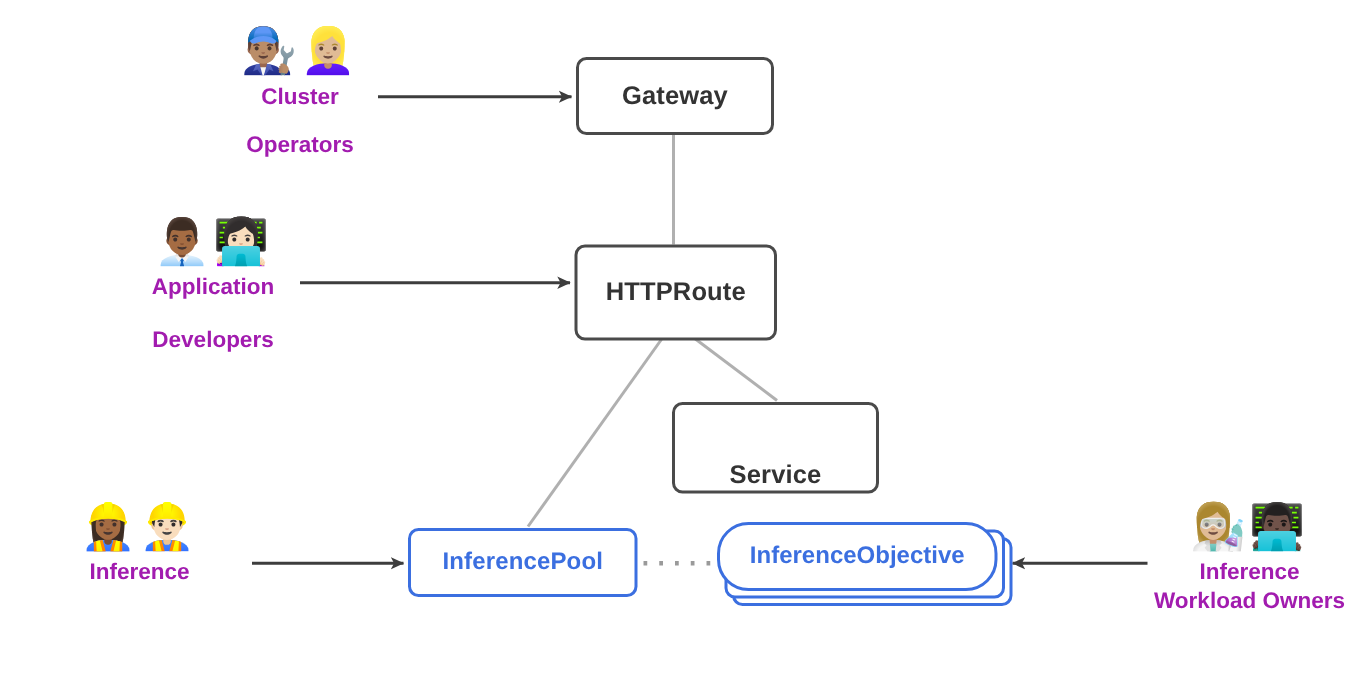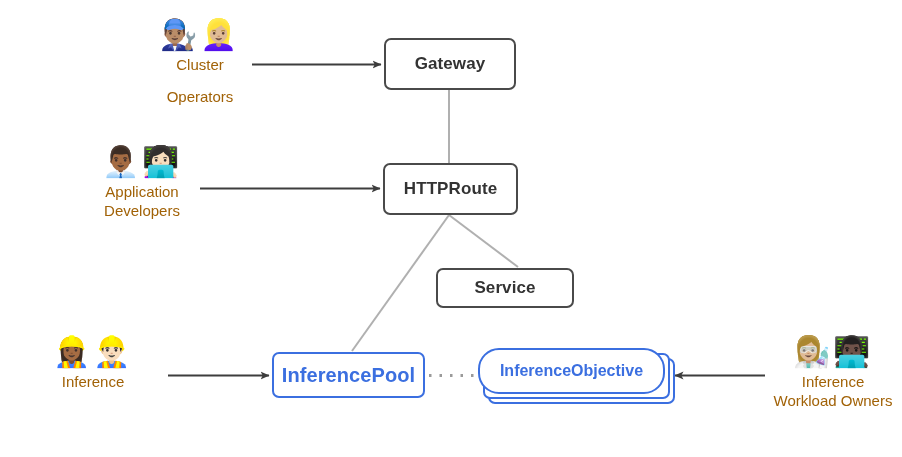--- a/index.html
+++ b/index.html
@@ -42,23 +42,23 @@
   .node.gray {
     border: 2px solid #4a4a4a;
     color: #333333;
   }
   .node.blue {
     border: 2px solid #3b6fe0;
     color: #3b6fe0;
   }
 
   .node-gateway   { left: 384px; top: 38px;  width: 132px; height: 52px; font-size: 17px; }
-  .node-httproute { left: 383px; top: 163px; width: 135px; height: 52px; font-size: 17px; justify-content: center; }
-  .node-service   { left: 436px; top: 268px; width: 138px; height: 40px; font-size: 17px; }
-  .node-pool      { left: 272px; top: 352px; width: 153px; height: 46px; font-size: 20px; }
+  .node-httproute { left: 383px; top: 163px; width: 135px; height: 64px; font-size: 17px; justify-content: center; }
+  .node-service   { left: 448px; top: 268px; width: 138px; height: 61px; font-size: 17px; align-items: flex-end; }
+  .node-pool      { left: 272px; top: 352px; width: 153px; height: 46px; font-size: 16px; }
 
   
   .stack {
     position: absolute;
     left: 478px;
     top: 348px;
     width: 187px;
     height: 46px;
   }
   .stack .layer {
@@ -95,22 +95,22 @@
   }
   .persona .emojis {
     font-size: 30px;
     line-height: 34px;
     letter-spacing: 2px;
     white-space: nowrap;
   }
   .persona .plabel {
     margin-top: 3px;
     font-size: 15px;
-    font-weight: normal;
-    color: #a16207;
+    font-weight: bold;
+    color: #a21caf;
     line-height: 19px;
     white-space: nowrap;
   }
 
   .persona-cluster-operators     { left: 130px; top: 18px;  width: 140px; }
   .persona-app-developers        { left: 72px;  top: 145px; width: 140px; }
   .persona-platform-owners       { left: 18px;  top: 335px; width: 150px; }
   .persona-workload-owners       { left: 764px; top: 335px; width: 138px; }
 </style>
 </head>
@@ -171,21 +171,21 @@
 
   <div class="persona persona-cluster-operators">
     <div class="emojis">👨🏽‍🔧👱🏼‍♀️</div>
     <div class="plabel">Cluster</div>
     <div class="plabel" style="margin-top:13px">Operators</div>
   </div>
 
   <div class="persona persona-app-developers">
     <div class="emojis">👨🏾‍💼👩🏻‍💻</div>
     <div class="plabel">Application</div>
-    <div class="plabel" style="margin-top:0">Developers</div>
+    <div class="plabel" style="margin-top:16px">Developers</div>
   </div>
 
   <div class="persona persona-platform-owners">
     <div class="emojis">👷🏾‍♀️👷🏻‍♂️</div>
     <div class="plabel">Inference</div>
   </div>
 
   <div class="persona persona-workload-owners">
     <div class="emojis">👩🏼‍🔬👨🏿‍💻</div>
     <div class="plabel">Inference</div>

